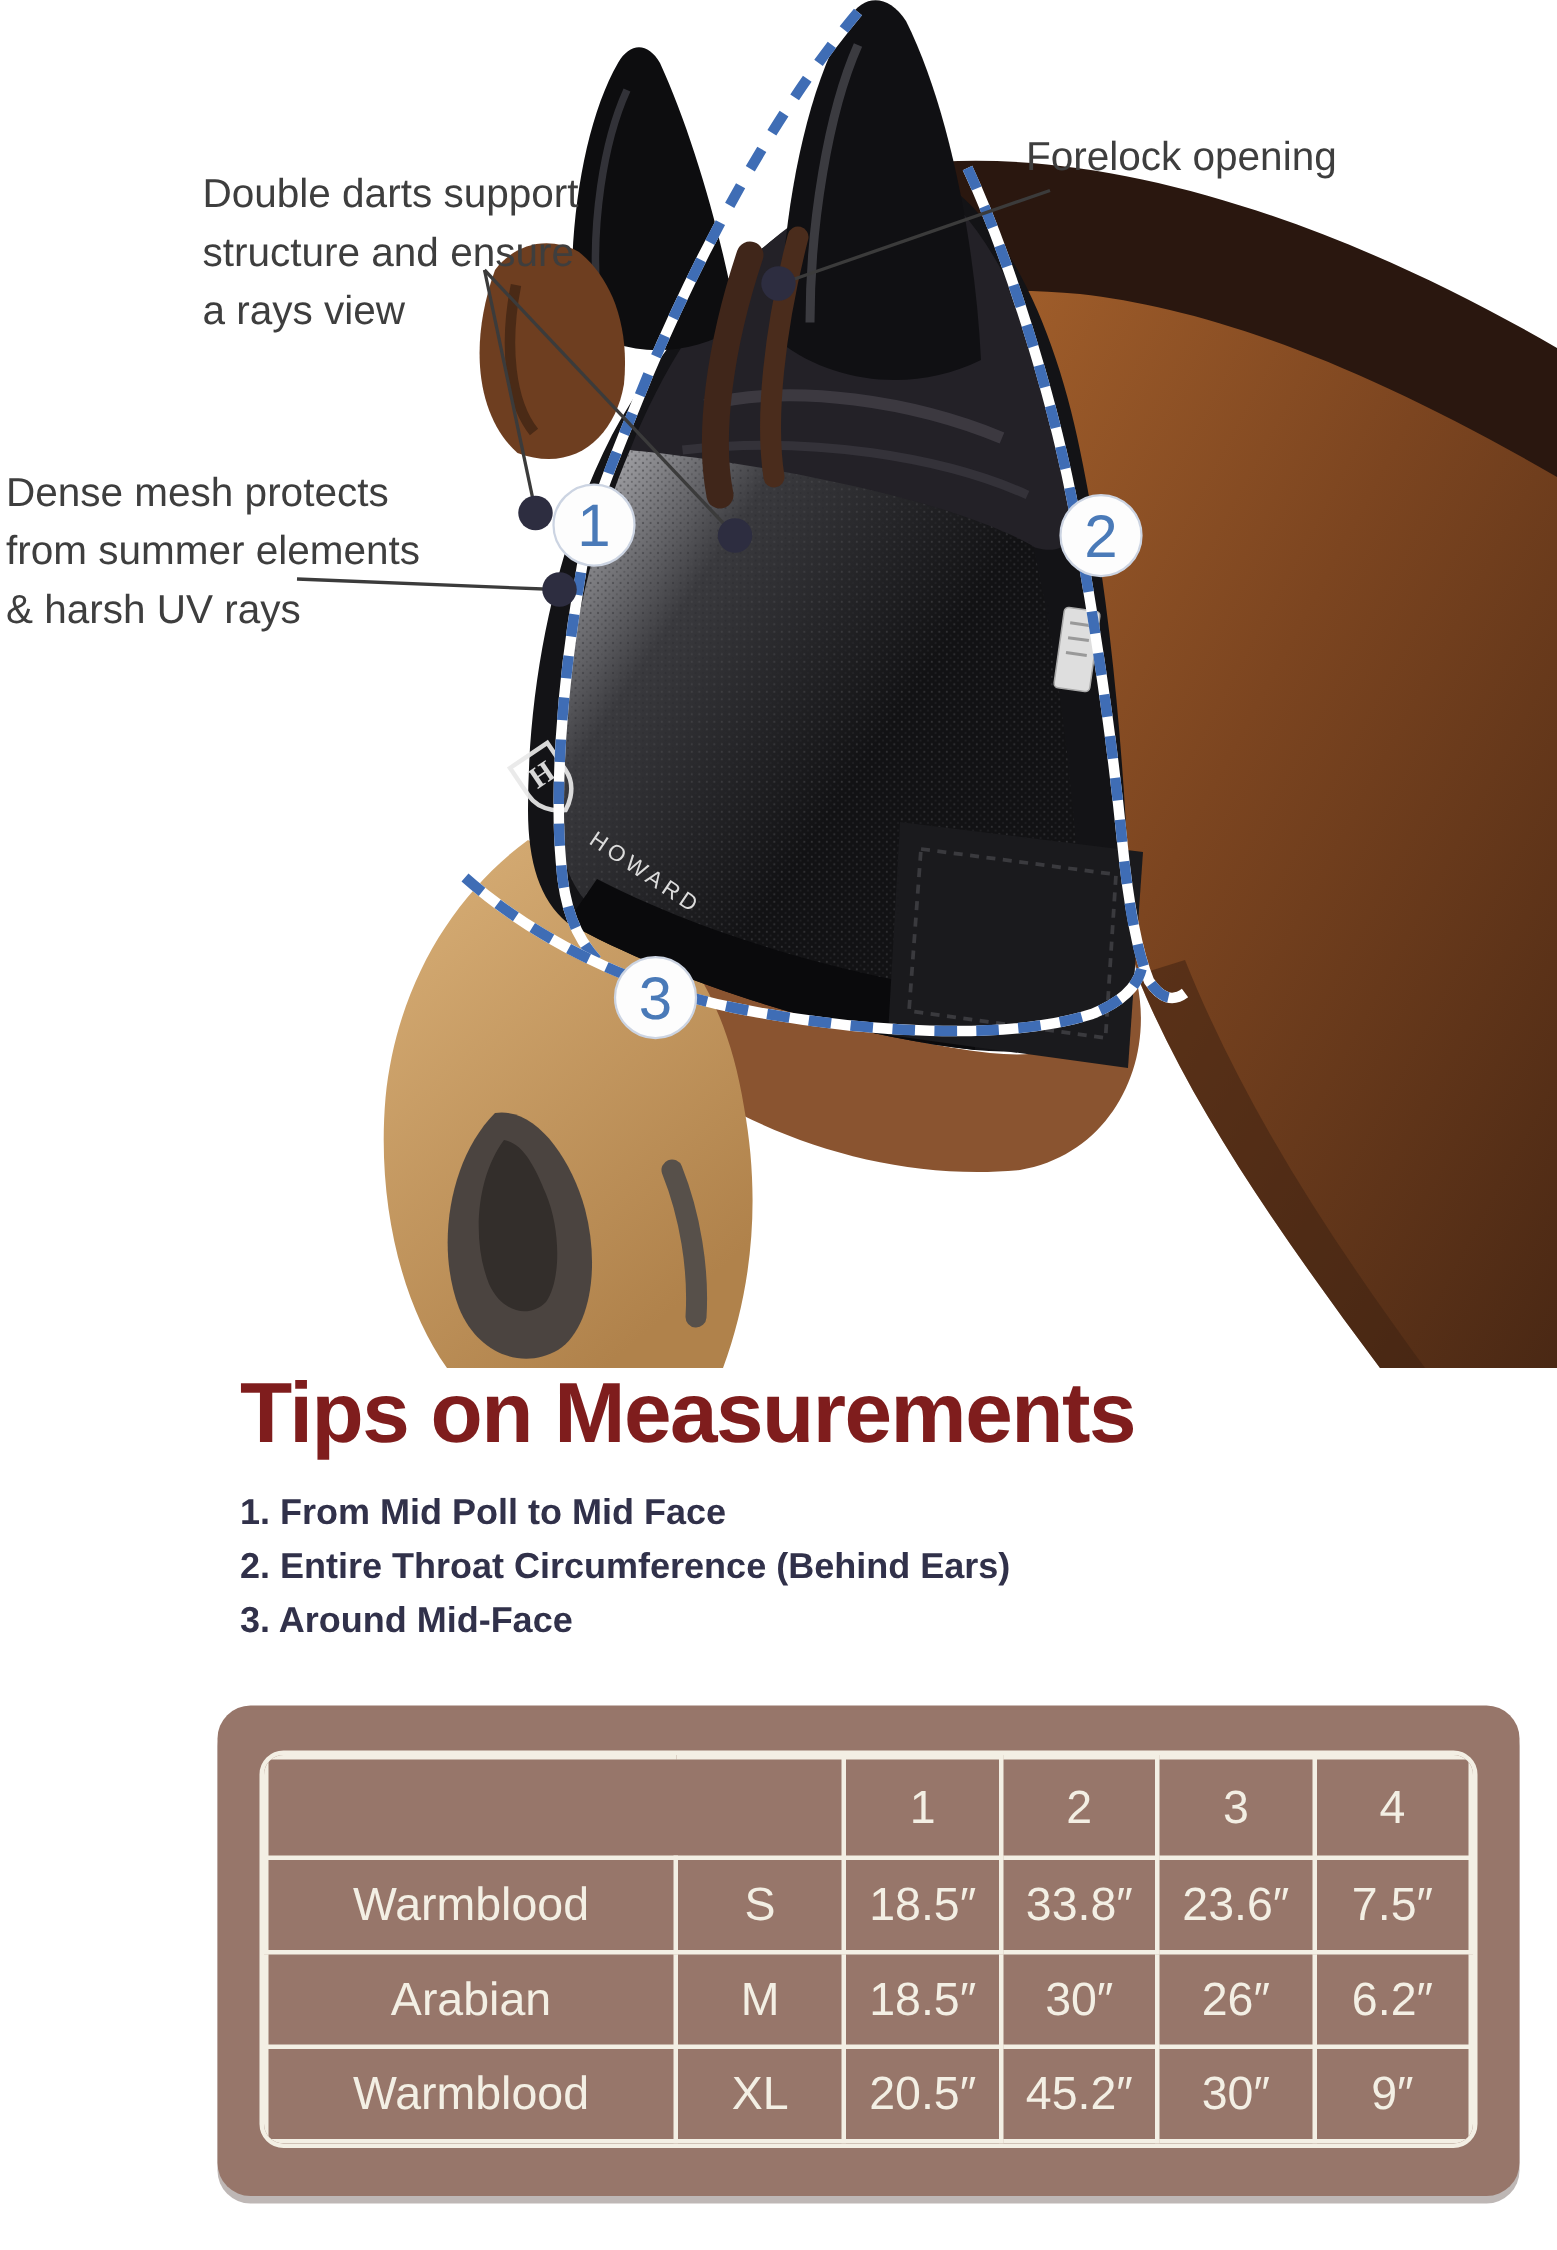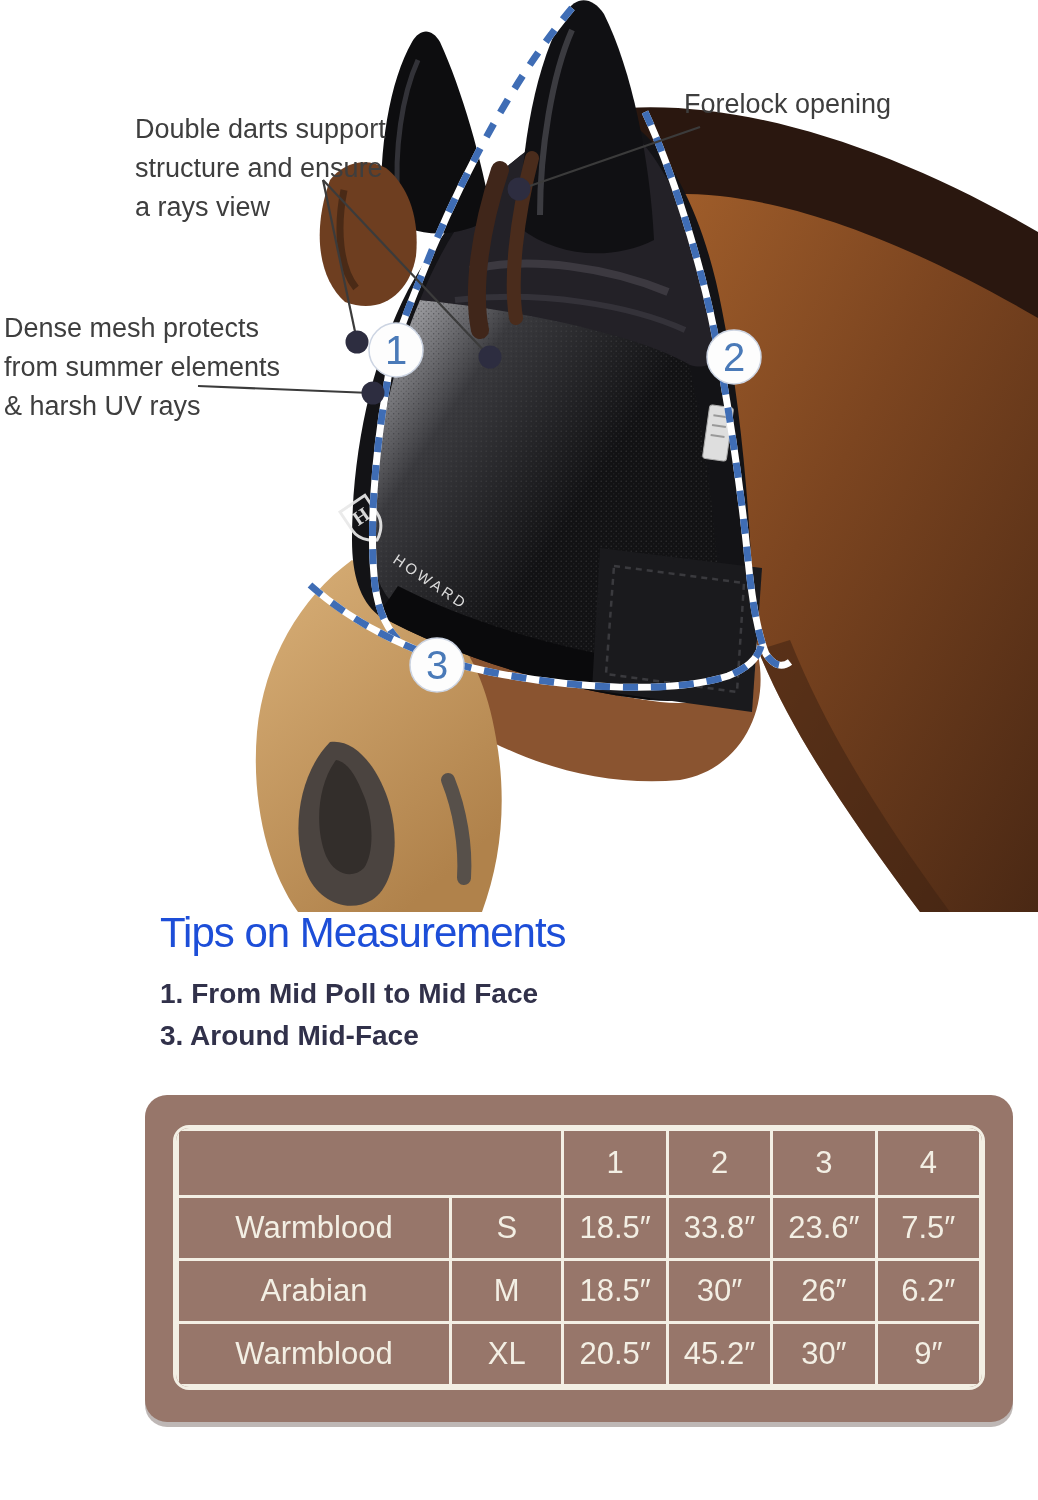--- a/index.html
+++ b/index.html
@@ -13,25 +13,25 @@
   .callout{
     position:absolute;color:#3e3e3e;font-size:27px;line-height:1.45;
     white-space:pre-line;letter-spacing:0;
   }
   .callout.dd{left:135px;top:110px;width:260px;}
   .callout.fo{left:684px;top:85px;width:320px;}
   .callout.dm{left:4px;top:309px;width:280px;}
   
   .tips{margin:-6px 0 0 160px;}
   .tips h1{
-    margin:0;font-size:42px;font-weight:400;color:#1d4ed8;letter-spacing:-1px;
+    margin:0;font-size:57px;font-weight:700;color:#7f1d1d;letter-spacing:-1px;
   }
   .tips .list{margin-top:16px;}
   .tips .list div{
-    font-size:28px;font-weight:700;color:#31314a;line-height:1.5;
+    font-size:24px;font-weight:700;color:#31314a;line-height:1.5;
   }
   
   .chart-wrap{
     margin:38px 24px 0 145px;width:868px;box-sizing:border-box;
     background:#97766a;border-radius:22px;padding:30px 28px 32px 28px;
     box-shadow:0 5px 0 rgba(70,50,42,.35);
   }
   .tbl-border{border:3px solid #f3efe4;border-radius:16px;overflow:hidden;}
   table{width:100%;border-collapse:collapse;}
   td{
@@ -181,20 +181,21 @@
   <div class="callout dm">Dense mesh protects
 from summer elements
 &amp; harsh UV rays</div>
   <div class="callout fo">Forelock opening</div>
 </div>
 
 <div class="tips">
   <h1>Tips on Measurements</h1>
   <div class="list">
     <div>1. From Mid Poll to Mid Face</div>
+    <div>2. Entire Throat Circumference (Behind Ears)</div>
     <div>3. Around Mid-Face</div>
   </div>
 </div>
 
 <div class="chart-wrap">
   <div class="tbl-border">
     <table>
       <tbody>
         <tr class="hdr">
           <td colspan="2"></td>

